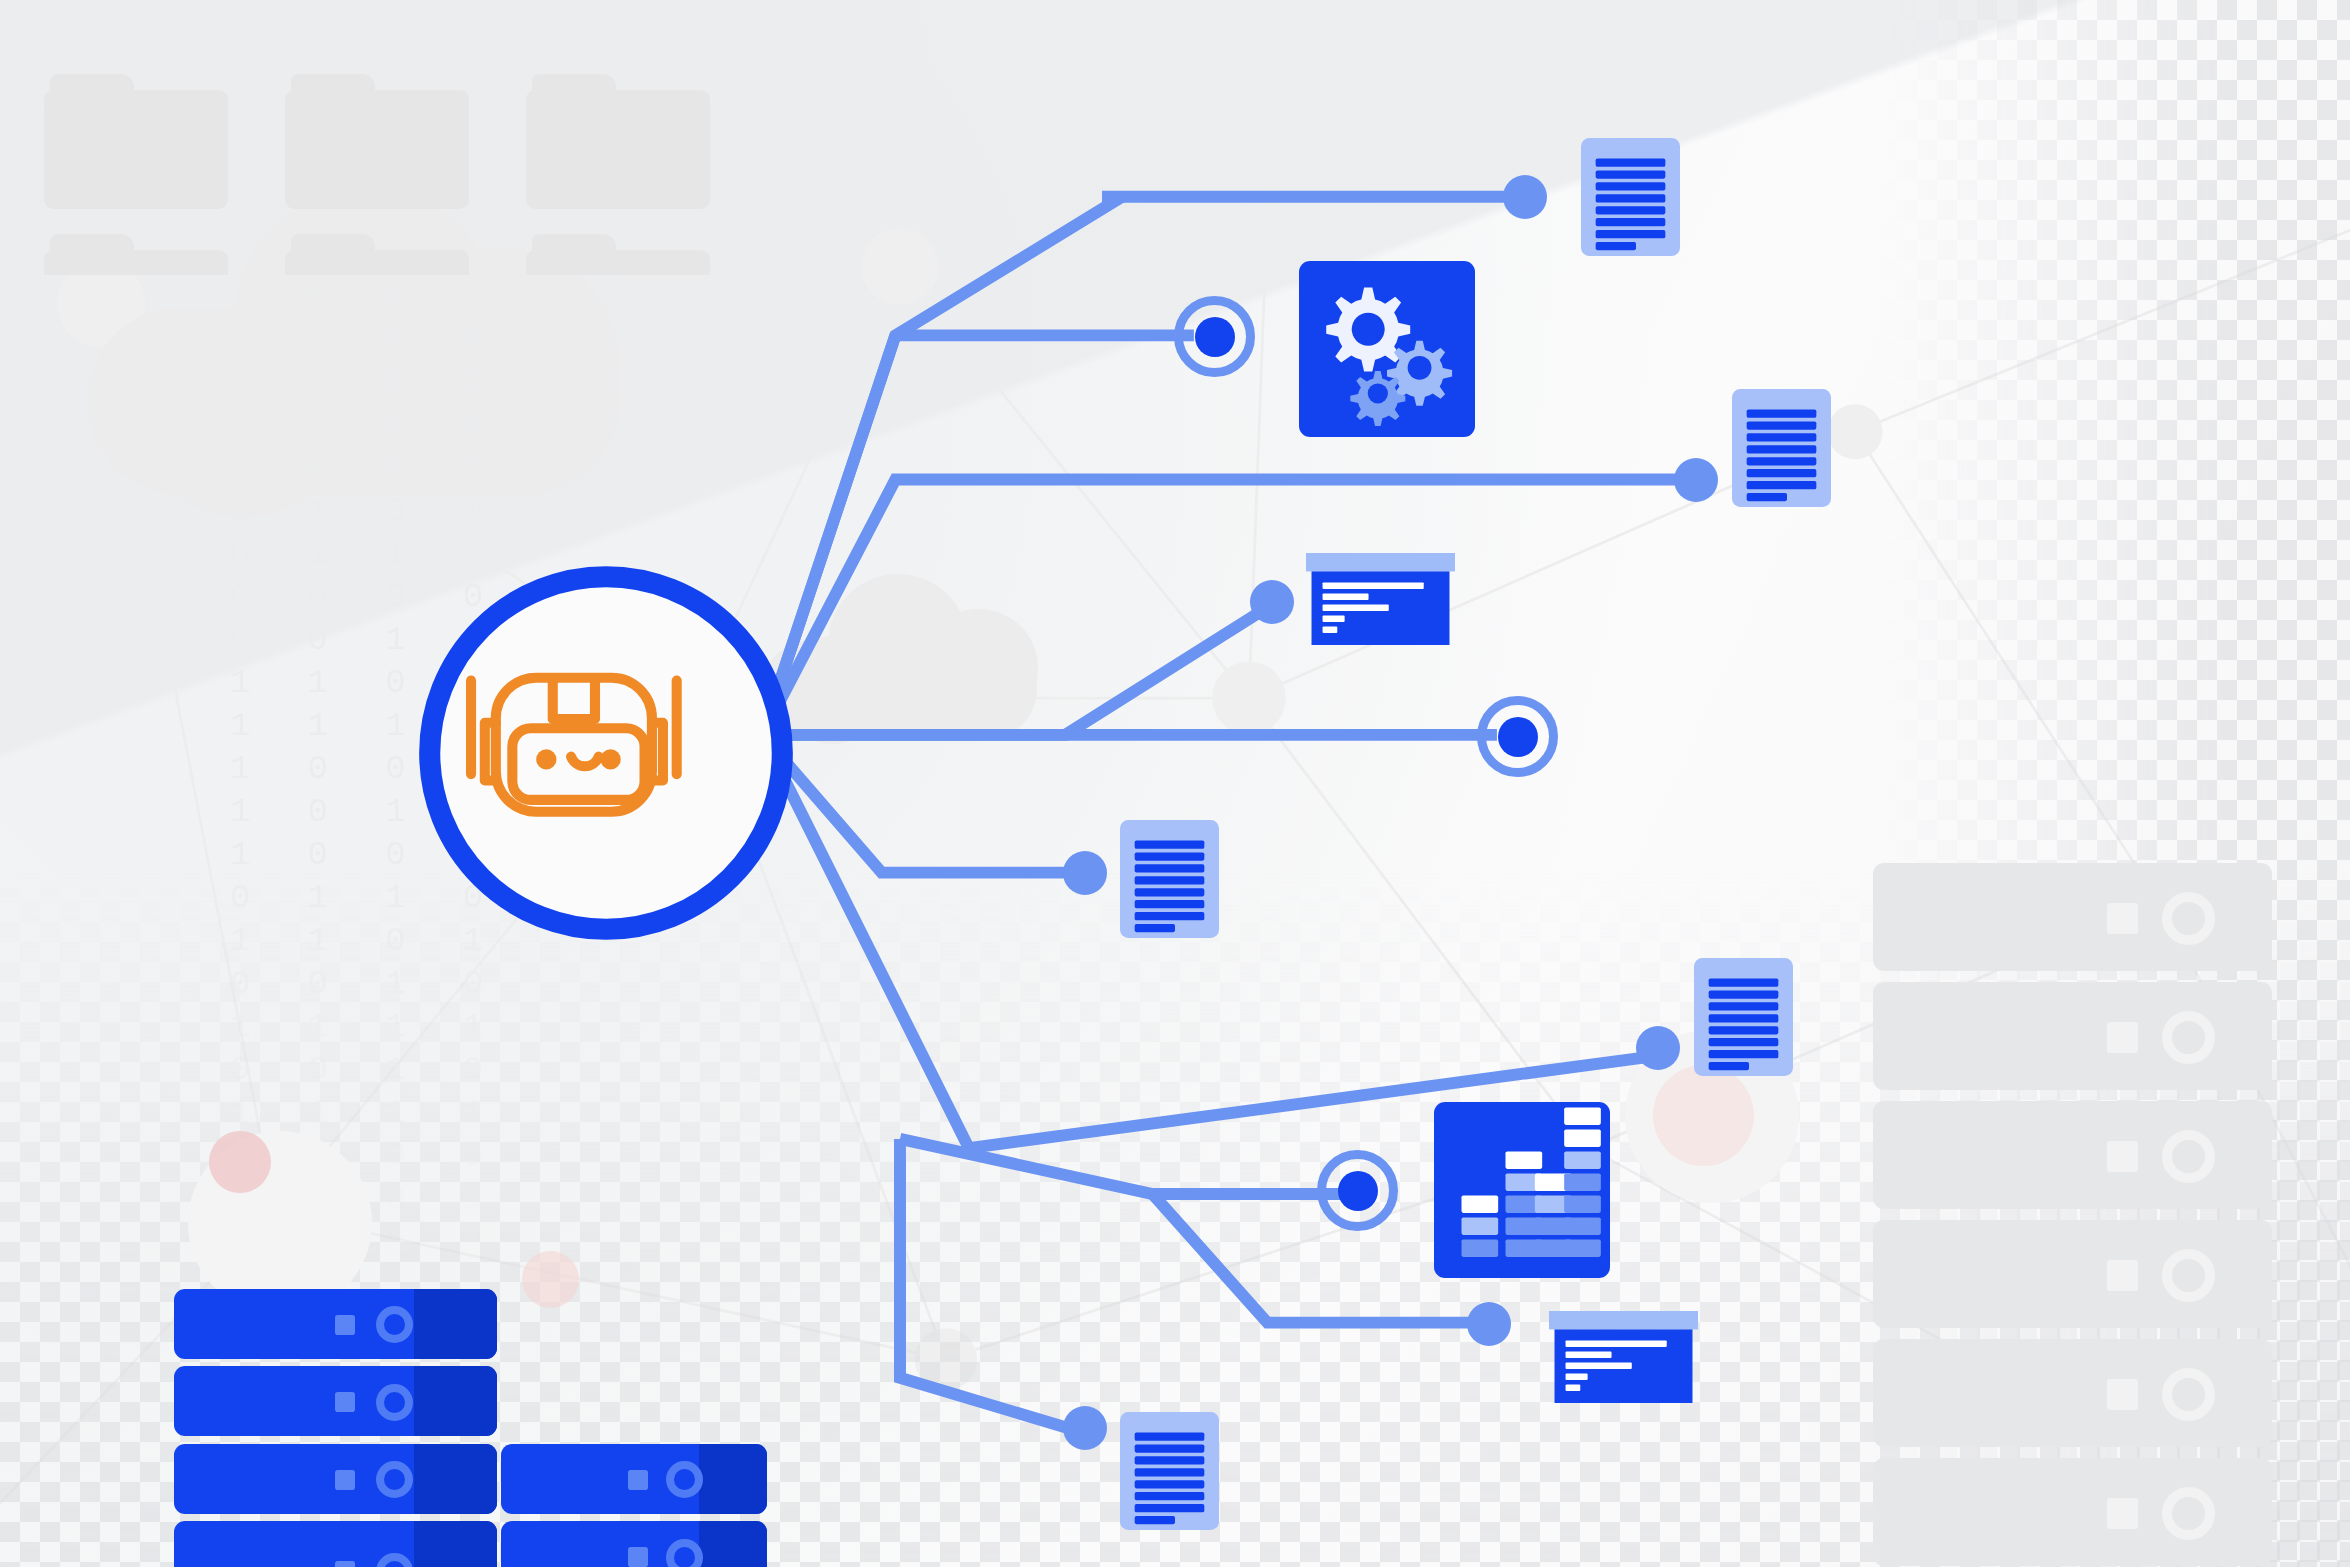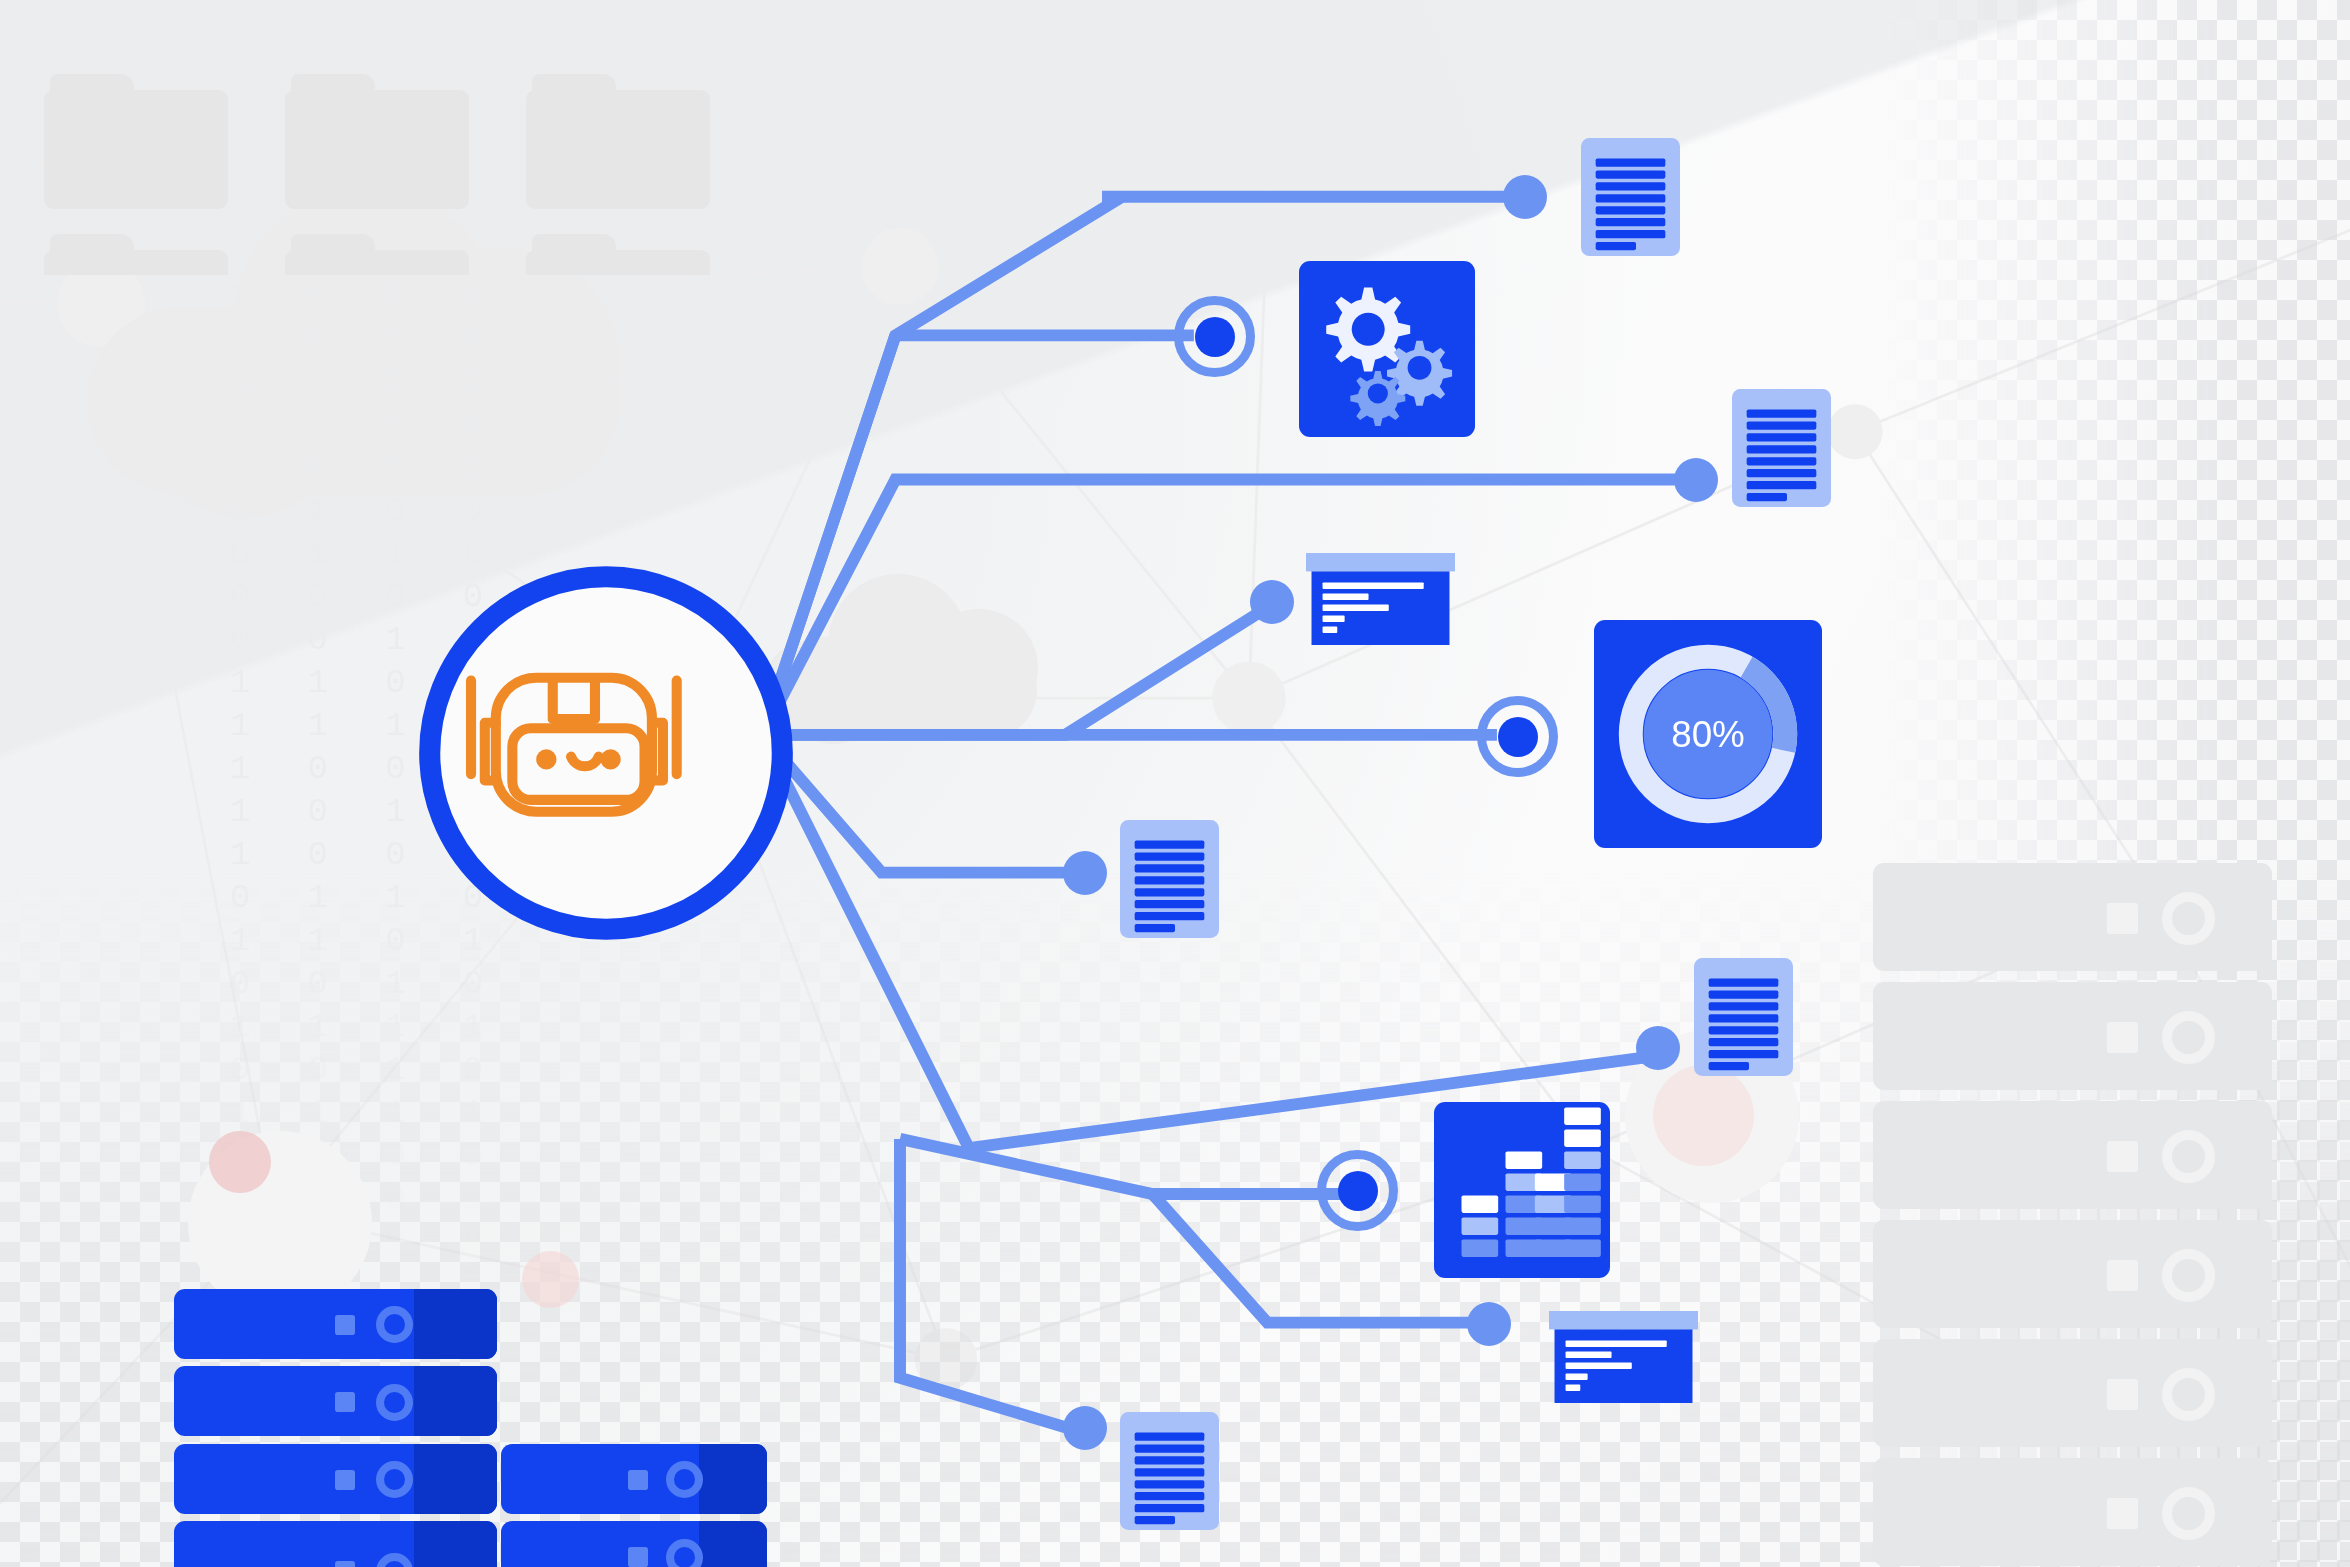--- a/index.html
+++ b/index.html
@@ -361,29 +361,20 @@
 
         <path fill="#9fbbf8" d="M128 87 l7 0 2.4 10 a24 24 0 0 1 8.5 3.5 l8.5-5.9 5 5 -5.9 8.5 a24 24 0 0 1 3.5 8.5 l10 2.4 0 7 -10 2.4 a24 24 0 0 1 -3.5 8.5 l5.9 8.5 -5 5 -8.5-5.9 a24 24 0 0 1 -8.5 3.5 l-2.4 10 -7 0 -2.4-10 a24 24 0 0 1 -8.5-3.5 l-8.5 5.9 -5-5 5.9-8.5 a24 24 0 0 1 -3.5-8.5 l-10-2.4 0-7 10-2.4 a24 24 0 0 1 3.5-8.5 l-5.9-8.5 5-5 8.5 5.9 a24 24 0 0 1 8.5-3.5 z"></path>
         <circle cx="131.5" cy="116.5" r="13" fill="#1243ef"></circle>
 
         <path fill="#7ea3f5" d="M83 120 l6 0 2 8.5 a20 20 0 0 1 7 3 l7.3-5 4.2 4.2 -5 7.3 a20 20 0 0 1 3 7 l8.5 2 0 6 -8.5 2 a20 20 0 0 1 -3 7 l5 7.3 -4.2 4.2 -7.3-5 a20 20 0 0 1 -7 3 l-2 8.5 -6 0 -2-8.5 a20 20 0 0 1 -7-3 l-7.3 5 -4.2-4.2 5-7.3 a20 20 0 0 1 -3-7 l-8.5-2 0-6 8.5-2 a20 20 0 0 1 3-7 l-5-7.3 4.2-4.2 7.3 5 a20 20 0 0 1 7-3 z"></path>
         <circle cx="86" cy="144.5" r="11" fill="#1243ef"></circle>
       </g>
     </svg>
   </div>
 
-  <div class="tile" style="left:1594px;top:620px;width:228px;height:228px;">
-    <svg viewBox="0 0 248 248" width="228" height="228">
-      <circle cx="124" cy="124" r="84" fill="none" stroke="#dfe8fc" stroke-width="26"></circle>
-      <path d="M124 40 A84 84 0 0 1 124 208 A84 84 0 0 1 124 40" fill="none" stroke="none"></path>
-      <circle cx="124" cy="124" r="84" fill="none" stroke="#7fa1f3" stroke-width="26" stroke-dasharray="105.6 422.4" stroke-dashoffset="0" transform="rotate(-60 124 124)"></circle>
-      <circle cx="124" cy="124" r="70" fill="#5b85f5"></circle>
-      <text x="124" y="124" text-anchor="middle" dominant-baseline="central" fill="#ffffff" font-family="Liberation Sans, sans-serif" font-size="40">80%</text>
-    </svg>
-  </div>
 
   <div class="tile" style="left:1434px;top:1102px;width:176px;height:176px;">
     <svg viewBox="0 0 192 192" width="176" height="176">
       <g>
 
         <rect x="30" y="150" width="40" height="19" rx="2" fill="#6d94f5"></rect>
         <rect x="30" y="126" width="40" height="19" rx="2" fill="#a9c2f9"></rect>
         <rect x="30" y="102" width="40" height="19" rx="2" fill="#ffffff"></rect>
 
         <rect x="78" y="150" width="40" height="19" rx="2" fill="#6d94f5"></rect>

